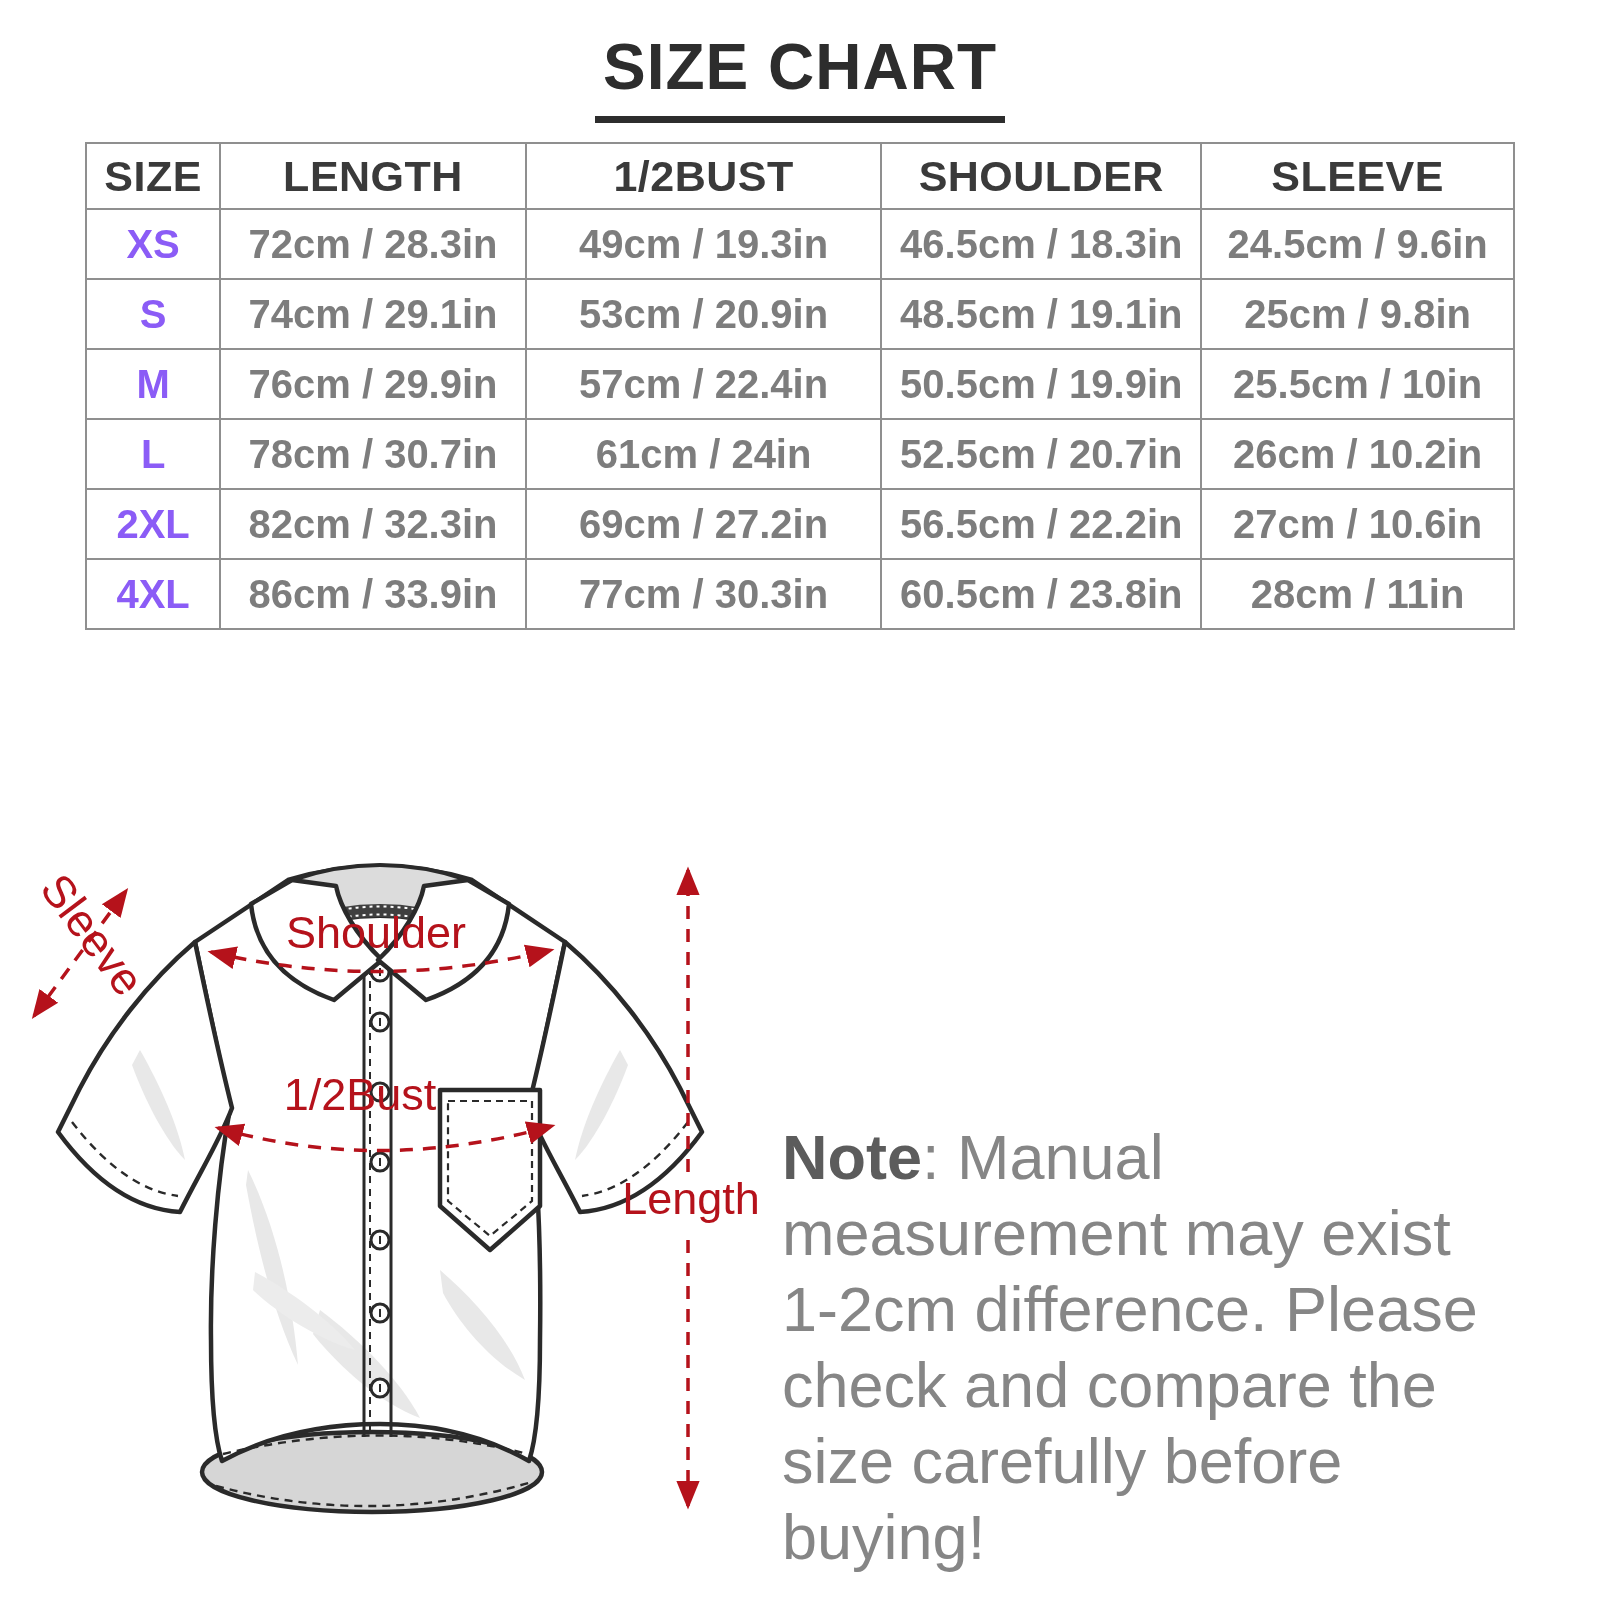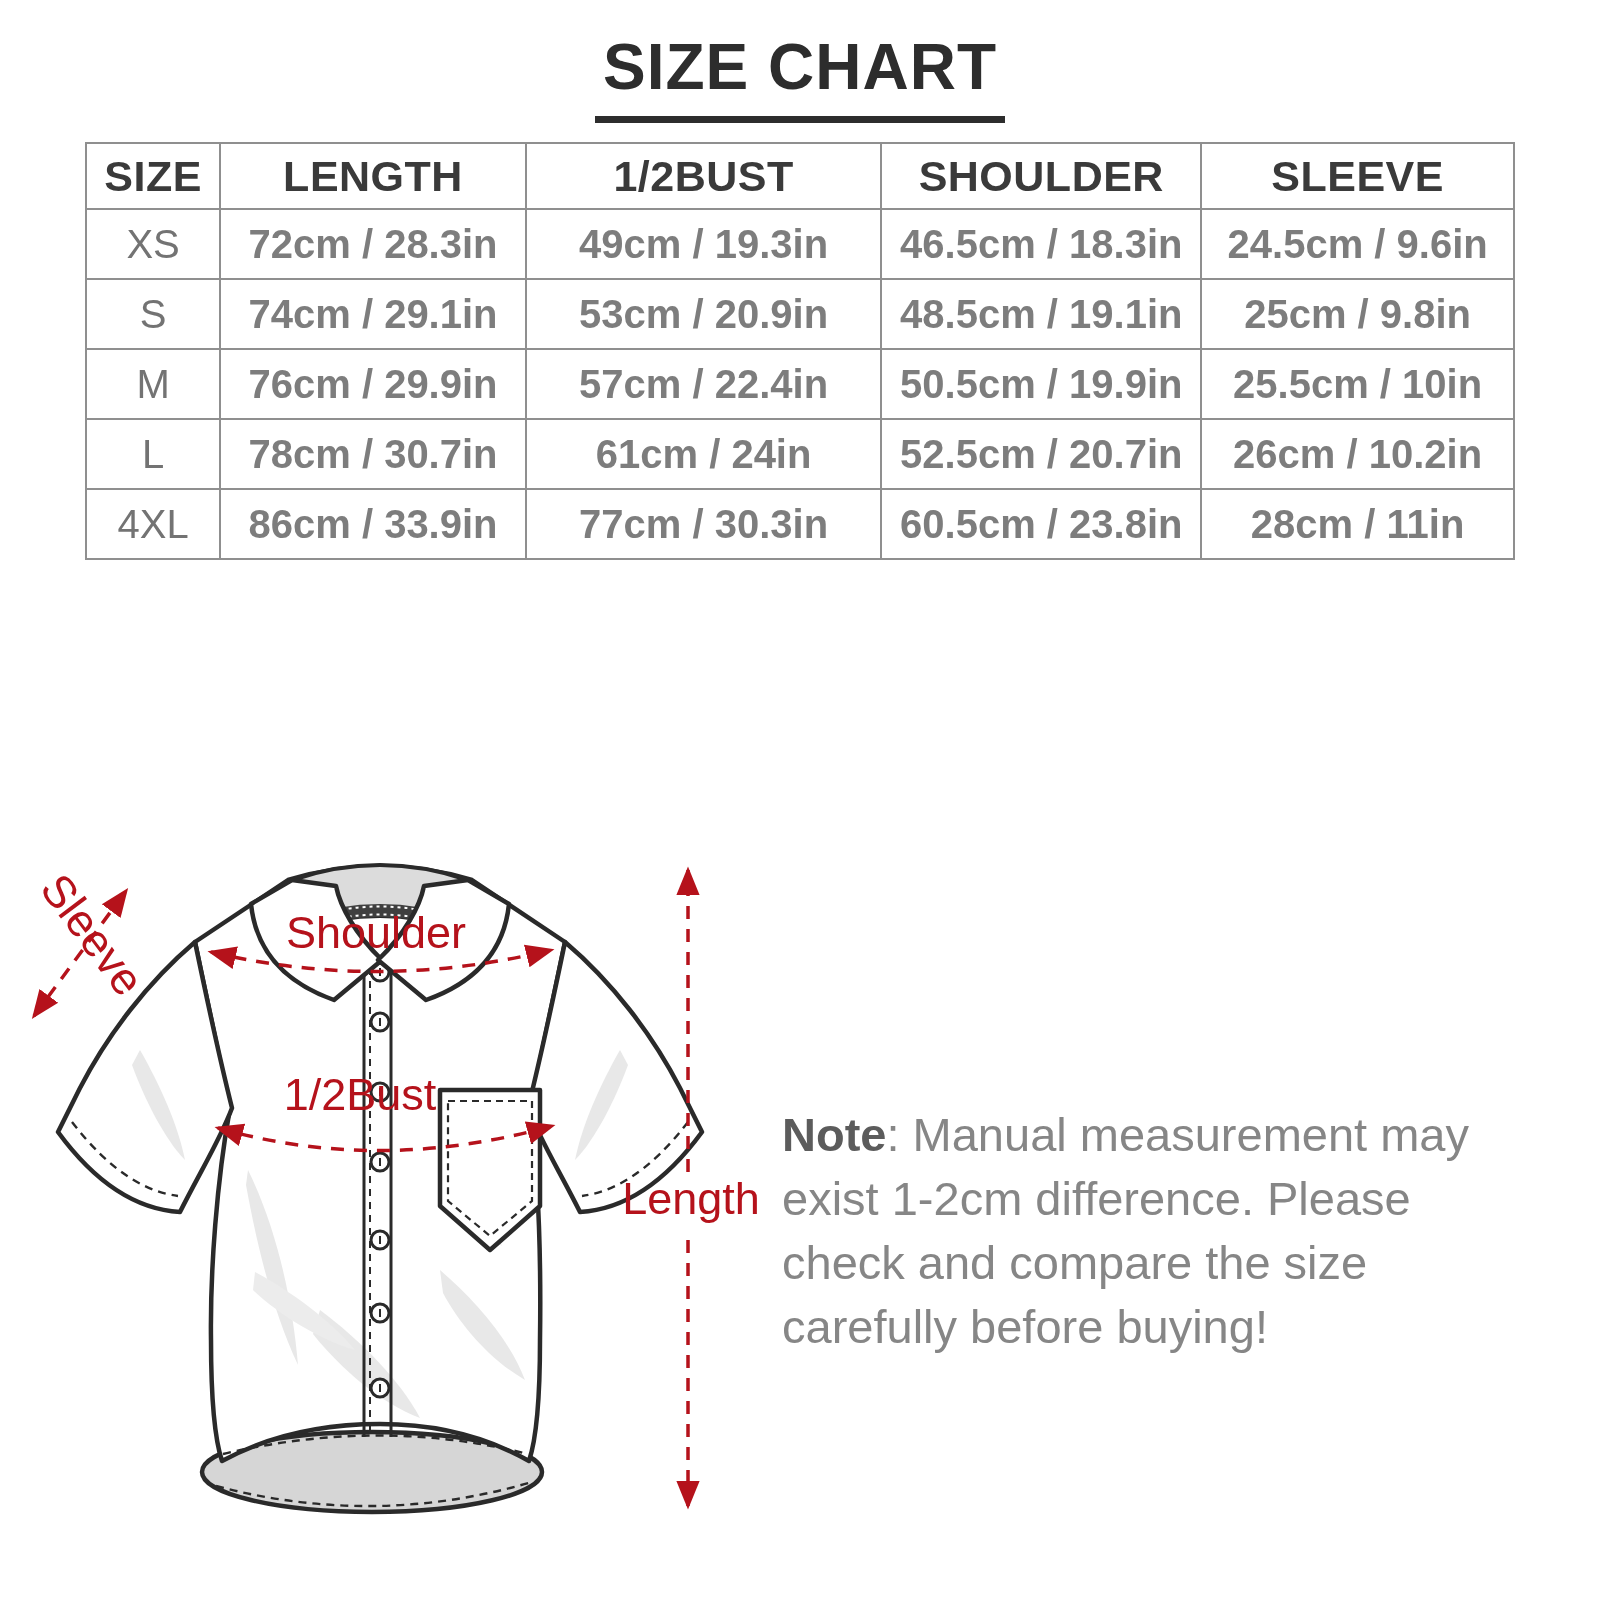--- a/index.html
+++ b/index.html
@@ -17,28 +17,28 @@
   .size-table{
     position:absolute;left:85px;top:142px;width:1430px;
     border-collapse:collapse;table-layout:fixed;
   }
   .size-table th,.size-table td{
     border:2px solid #8f8f8f;text-align:center;vertical-align:middle;
     padding:0 8px;overflow:hidden;white-space:nowrap;
   }
   .size-table thead th{height:64px;font-size:43px;font-weight:bold;color:#3a3a3a;letter-spacing:.5px;}
   .size-table tbody td{height:68px;font-size:40px;color:#7d7d7d;font-weight:bold;}
-  .size-table tbody td.size-col{font-weight:normal;color:#737373;}
+  .size-table tbody td.size-col{font-weight:bold;color:#8b5cf6;}
   
   .shirt{position:absolute;left:20px;top:840px;width:740px;height:740px;}
   .red-label{font-family:"Liberation Sans",sans-serif;font-size:45px;fill:#b5121b;}
   
   .note{
     position:absolute;left:782px;top:1056px;width:716px;
-    font-size:47px;line-height:64px;color:#868686;
+    font-size:63px;line-height:76px;color:#868686;
   }
   .note b{color:#5c5c5c;font-weight:bold;}
 </style>
 </head>
 <body>
 
 <div class="title-wrap">
   <div class="title">SIZE CHART</div>
 </div>
 
@@ -80,20 +80,27 @@
         <td>57cm / 22.4in</td>
         <td>50.5cm / 19.9in</td>
         <td>25.5cm / 10in</td>
       </tr>
       <tr>
         <td class="size-col">L</td>
         <td>78cm / 30.7in</td>
         <td>61cm / 24in</td>
         <td>52.5cm / 20.7in</td>
         <td>26cm / 10.2in</td>
+      </tr>
+      <tr>
+        <td class="size-col">2XL</td>
+        <td>82cm / 32.3in</td>
+        <td>69cm / 27.2in</td>
+        <td>56.5cm / 22.2in</td>
+        <td>27cm / 10.6in</td>
       </tr>
       <tr>
         <td class="size-col">4XL</td>
         <td>86cm / 33.9in</td>
         <td>77cm / 30.3in</td>
         <td>60.5cm / 23.8in</td>
         <td>28cm / 11in</td>
       </tr>
     </tbody>
 </table>

